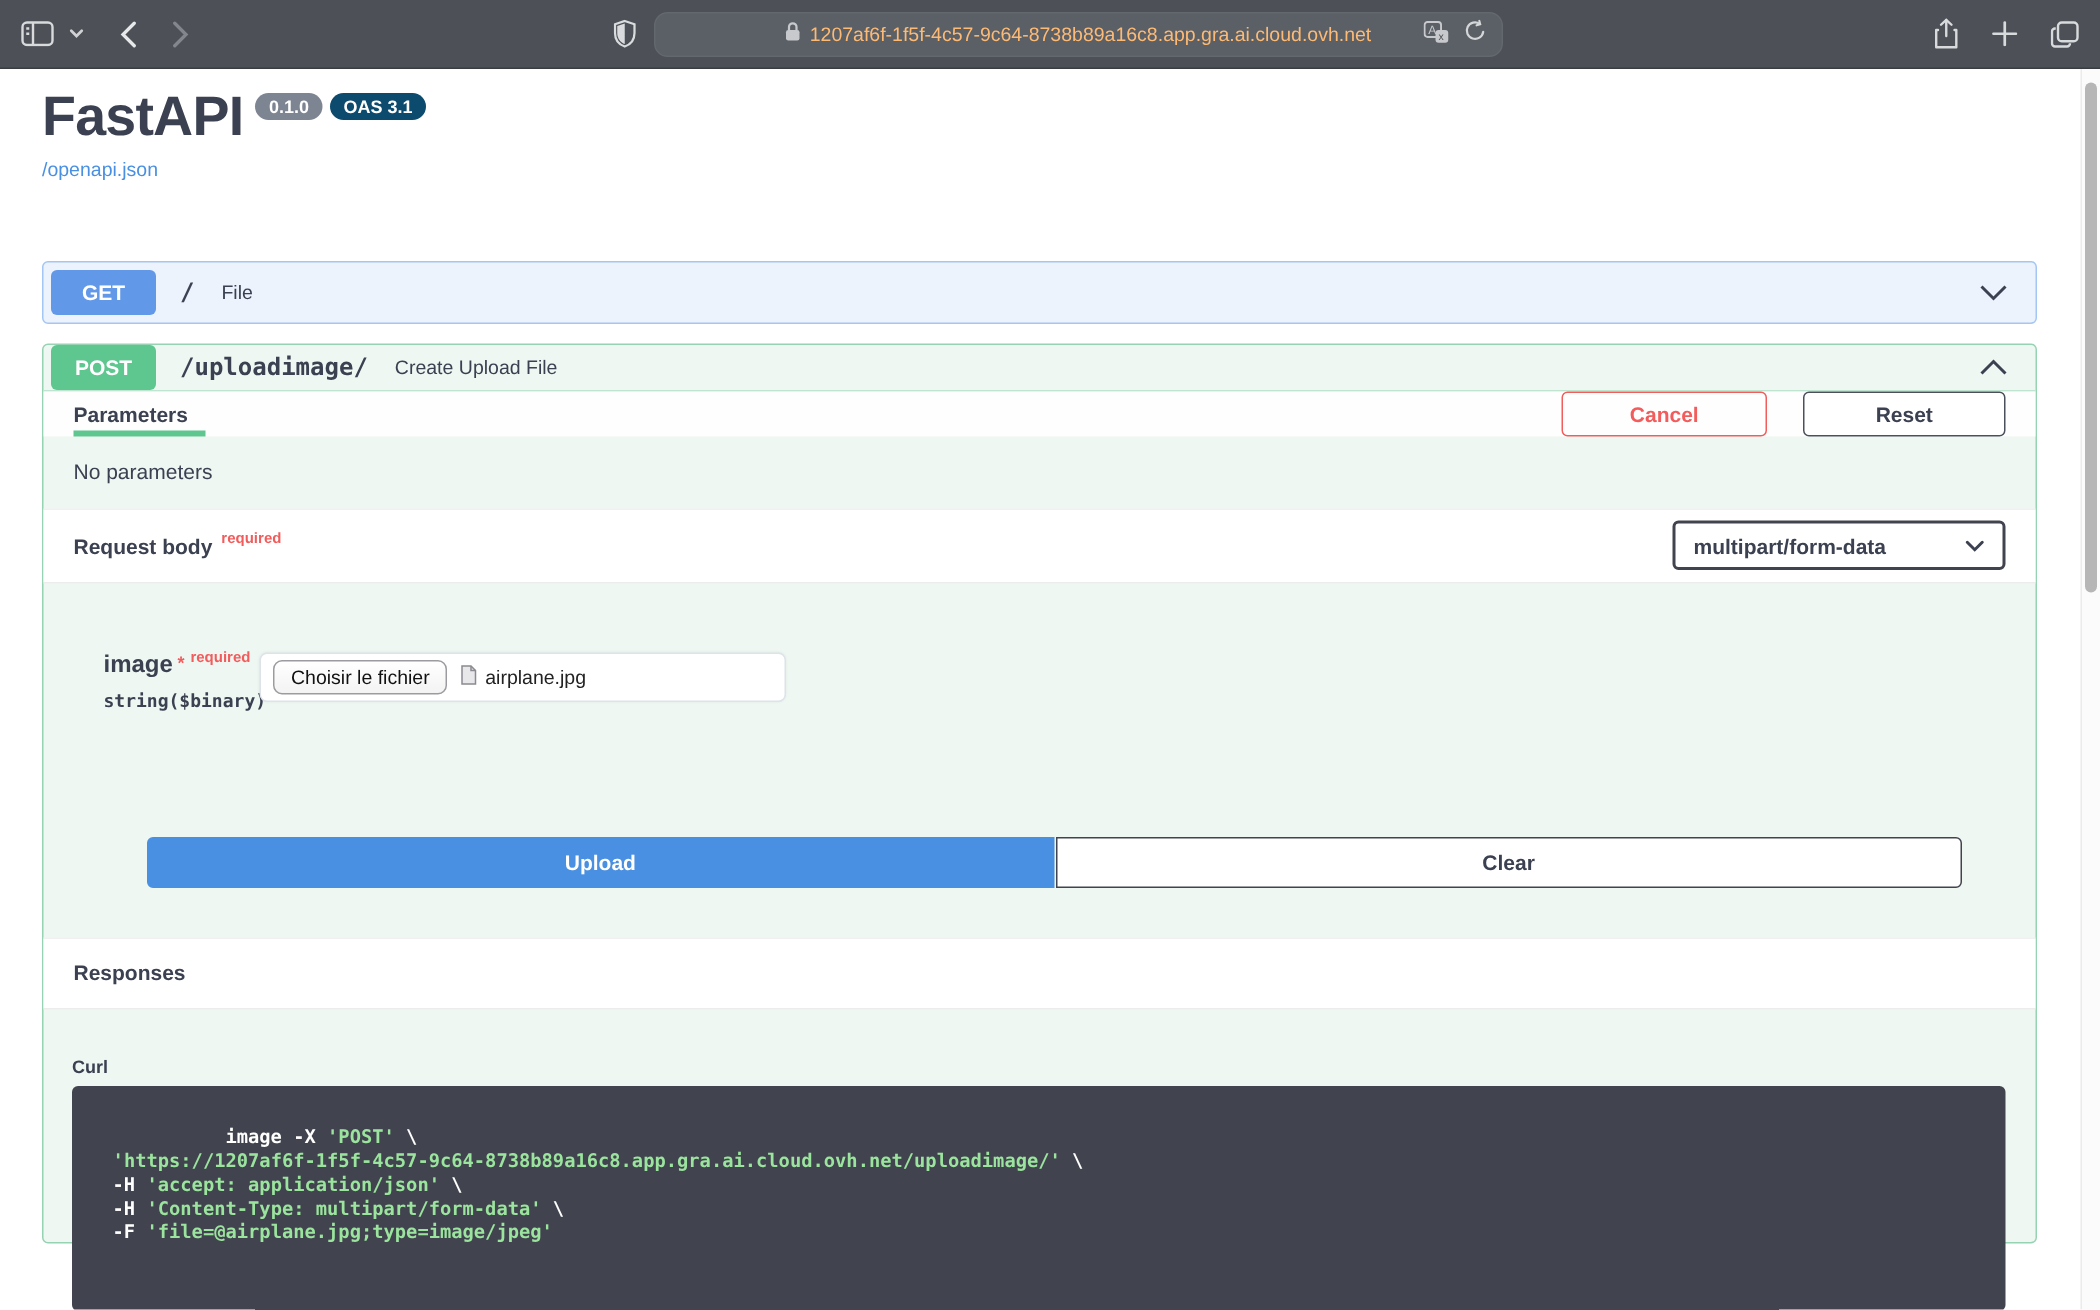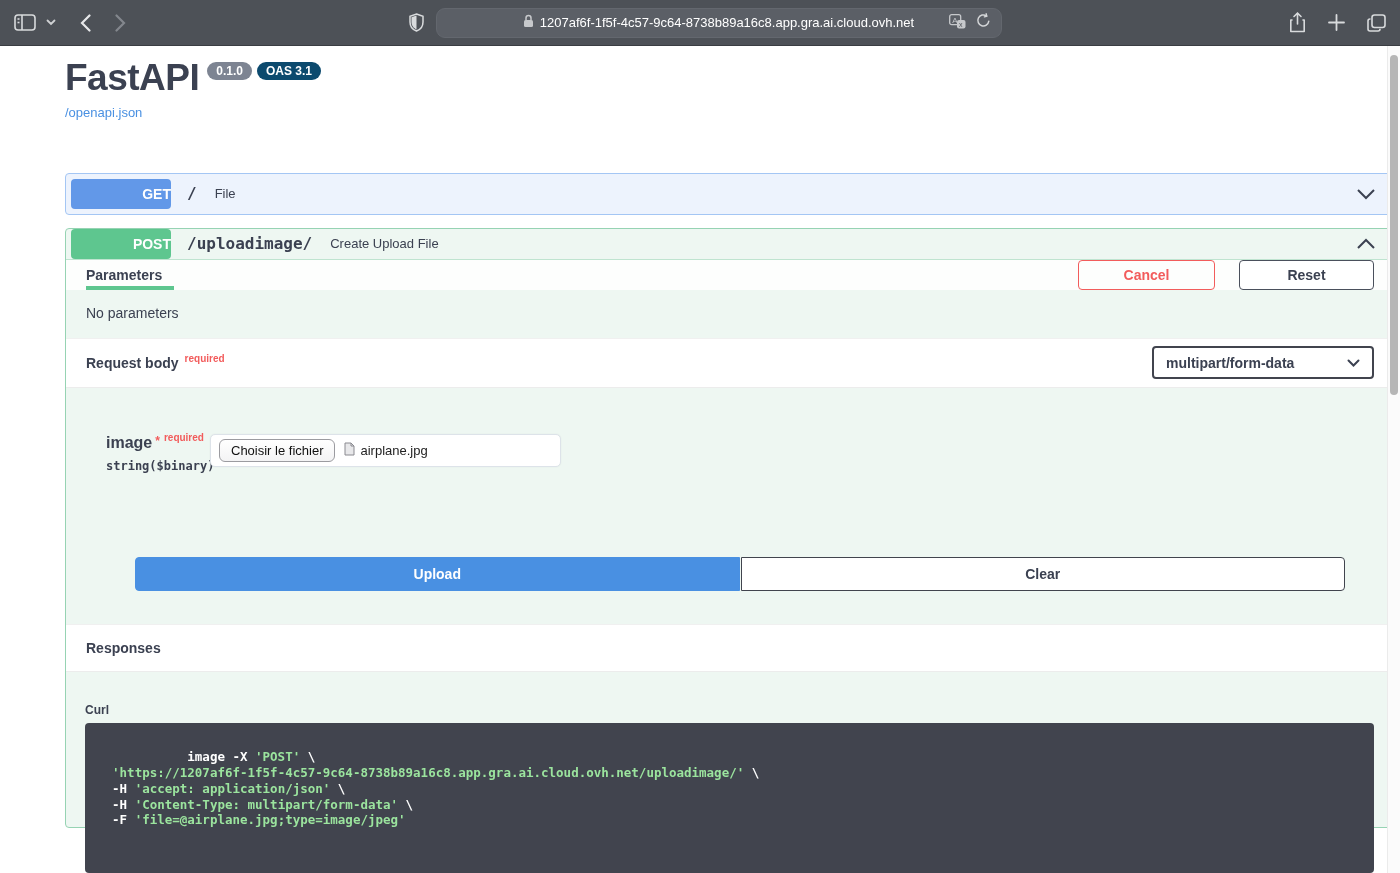--- a/index.html
+++ b/index.html
@@ -8,27 +8,27 @@
 
   
   .browser-bar { height:46px; background:#4d5157; display:flex; align-items:center;
     padding:0 14px; position:relative; border-bottom:1px solid #3a3d42; }
   .bb-left { display:flex; align-items:center; gap:10px; width:150px; }
   .bb-spacer { flex:1; }
   .bb-icon { display:flex; align-items:center; justify-content:center; cursor:pointer; }
   .url-wrap { display:flex; align-items:center; gap:12px; }
   .url-field { width:566px; height:30px; background:#5b5f66; border:1px solid #63676e;
     border-radius:9px; display:flex; align-items:center; justify-content:center;
-    position:relative; color:#ffffff; font-size:13px; cursor:text; }
+    position:relative; color:#fdba74; font-size:13px; cursor:text; }
   .url-text { display:flex; align-items:center; gap:6px; }
   .url-right-icons { position:absolute; right:10px; display:flex; align-items:center; gap:10px; }
   .bb-right { display:flex; align-items:center; gap:22px; width:140px; justify-content:flex-end; }
 
   
-  .page { position:absolute; top:46px; left:0; right:0; bottom:0; background:#fff; overflow:hidden;padding-left:37px; }
+  .page { position:absolute; top:46px; left:0; right:0; bottom:0; background:#fff; overflow:hidden; }
   .scrollbar-track { position:absolute; top:0; right:0; bottom:0; width:13px; background:#fbfbfb;
     border-left:1px solid #ebebeb; }
   .scrollbar-thumb { position:absolute; top:9px; left:2px; width:8px; height:340px;
     background:#b6b6b6; border-radius:5px; cursor:grab; }
 
   .swagger { width:1330px; margin-left:28px; padding-top:12px; }
 
   
   .api-title-row { display:flex; align-items:flex-start; gap:8px; }
   .api-title { font-size:37px; font-weight:bold; color:#3b4151; letter-spacing:-0.5px; line-height:1.1; }
@@ -43,21 +43,21 @@
   .tag-header { display:flex; align-items:center; justify-content:space-between;
     padding:0 20px 12px 7px; border-bottom:1px solid #e6e6e6; cursor:pointer; }
   .tag-name { font-size:24px; font-weight:bold; color:#3b4151; }
 
   
   .opblock { border-radius:4px; display:flex; flex-direction:column; }
   .opblock-get { margin-top:9px; background:#edf3fd; border:1px solid #a4c6f4; }
   .opblock-post { margin-top:13px; background:#eef7f2; border:1px solid #96d3b3; height:600px; }
   .op-head { display:flex; align-items:center; height:40px; padding:0 18px 0 5px; cursor:pointer; }
   .op-head-post { border-bottom:1px solid #bfe4d0; }
-  .method-badge { width:100px; text-align:right; color:#fff; font-weight:bold; font-size:14px;
+  .method-badge { width:70px; text-align:center; color:#fff; font-weight:bold; font-size:14px;
     padding:7px 0; border-radius:4px; }
   .badge-get { background:#6298e8; }
   .badge-post { background:#5ec68f; }
   .op-path { font-family:"DejaVu Sans Mono", monospace; font-weight:bold; font-size:16px;
     color:#3b4151; margin-left:16px; }
   .op-summary { font-size:13px; color:#3b4151; margin-left:18px; }
   .op-chevron { margin-left:auto; display:flex; }
 
   
   .tab-row { background:rgba(255,255,255,.85); display:flex; align-items:center;

